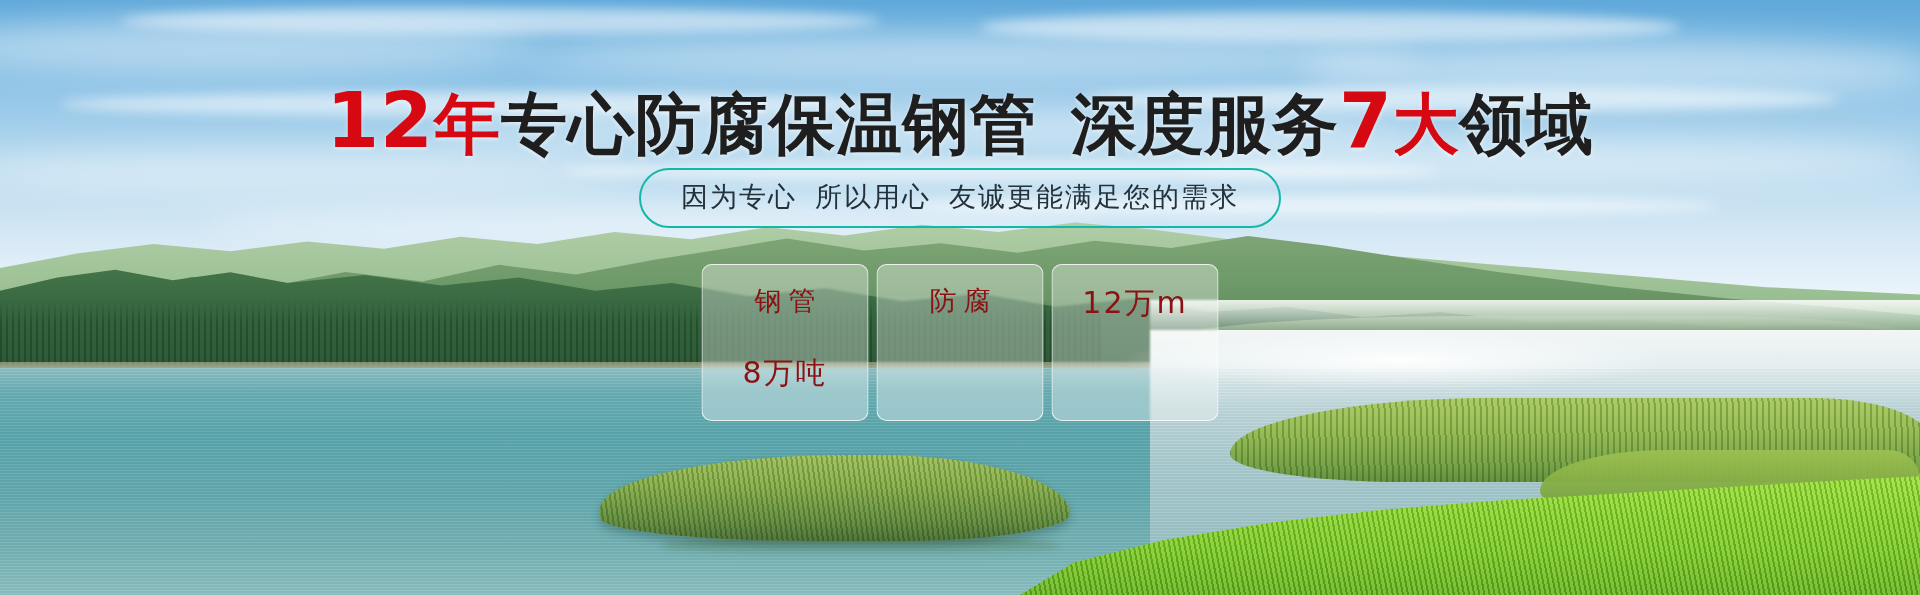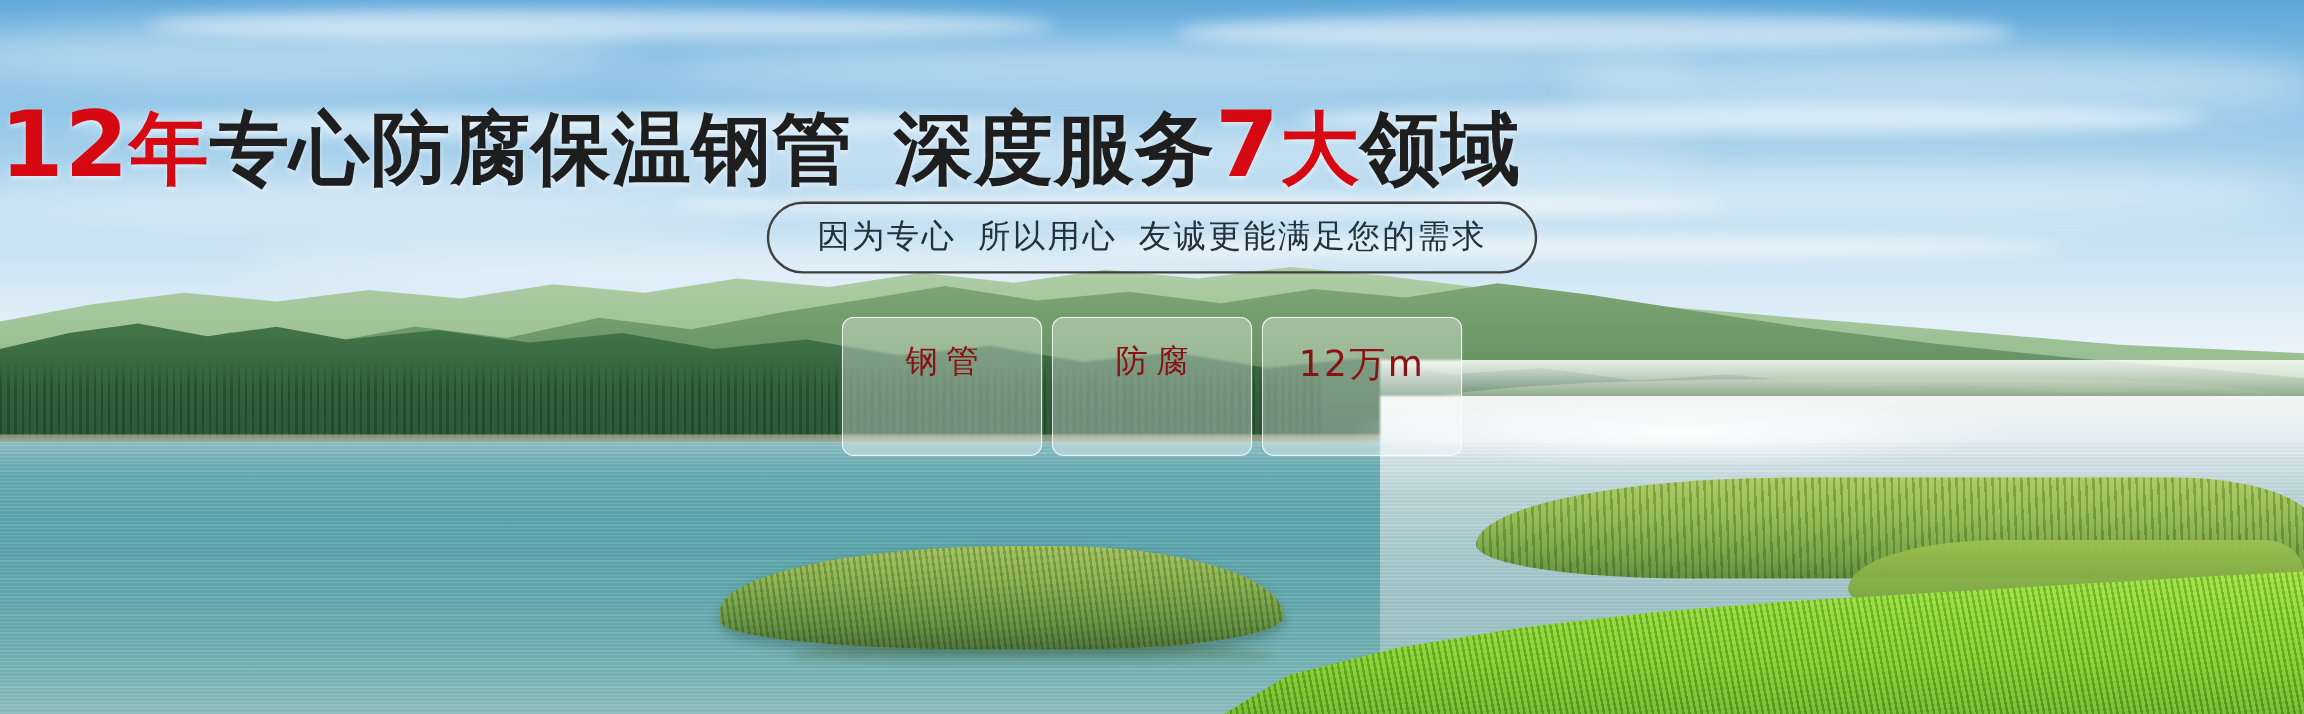--- a/index.html
+++ b/index.html
@@ -199,36 +199,37 @@
     position:absolute;left:1020px;top:470px;width:900px;height:125px;
     background:repeating-linear-gradient(79deg,
       rgba(30,90,15,.25) 0 2px, rgba(215,255,150,.22) 2px 5px);
     -webkit-clip-path:polygon(0% 100%, 6% 74%, 16% 56%, 28% 42%, 40% 32%, 52% 25%, 66% 19%, 80% 13%, 92% 8%, 100% 5%, 100% 100%);
     clip-path:polygon(0% 100%, 6% 74%, 16% 56%, 28% 42%, 40% 32%, 52% 25%, 66% 19%, 80% 13%, 92% 8%, 100% 5%, 100% 100%);
   }
 
   
   .headline{
     position:absolute;left:0;top:76px;width:1920px;
+    text-align:center;
     font-size:66px;
     font-weight:bold;
     letter-spacing:1px;
     white-space:nowrap;
     color:#1e1e1e;
     text-shadow:0 2px 4px rgba(255,255,255,.55);
   }
   .headline .red{color:#d60812;}
   .headline .num{font-size:76px;}
   .headline .gap{display:inline-block;width:34px;}
 
   .subpill{
     position:absolute;left:50%;top:168px;
     transform:translateX(-50%);
     padding:9px 40px 11px;
-    border:2px solid #404040;
+    border:2px solid #14b8a6;
     border-radius:30px;
     font-size:27px;
     letter-spacing:2px;
     color:#23313a;
     white-space:nowrap;
     background:transparent;
   }
   .subpill .sp{display:inline-block;width:18px;}
 
   
@@ -308,20 +309,21 @@
   <div class="grass-tex"></div>
 
   <div class="headline"><span class="red num">12</span><span class="red">年</span><span>专心防腐保温钢管</span><span class="gap"></span><span>深度服务</span><span class="red num">7</span><span class="red">大</span><span>领域</span></div>
 
   <div class="subpill"><span>因为专心</span><span class="sp"></span><span>所以用心</span><span class="sp"></span><span>友诚更能满足您的需求</span></div>
 
   <div class="cards">
 
     <div class="card">
       <div class="card-title">钢管</div>
+      <div class="card-value"><span>8万吨</span></div>
     </div>
 
     <div class="card">
       <div class="card-title">防腐</div>
     </div>
 
     <div class="card">
       <div class="card-value"><span>12万m</span></div>
     </div>
 

